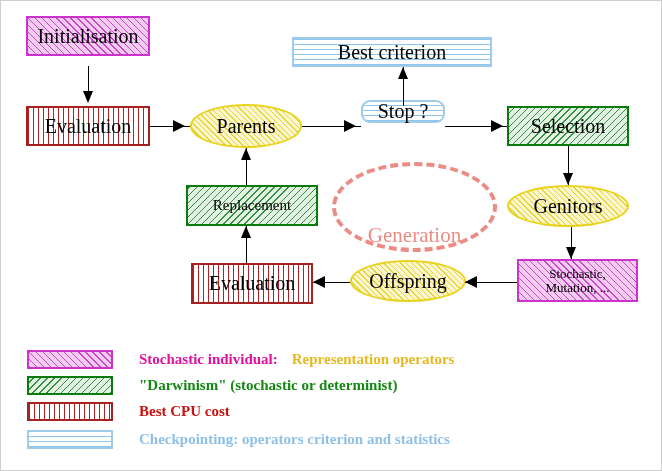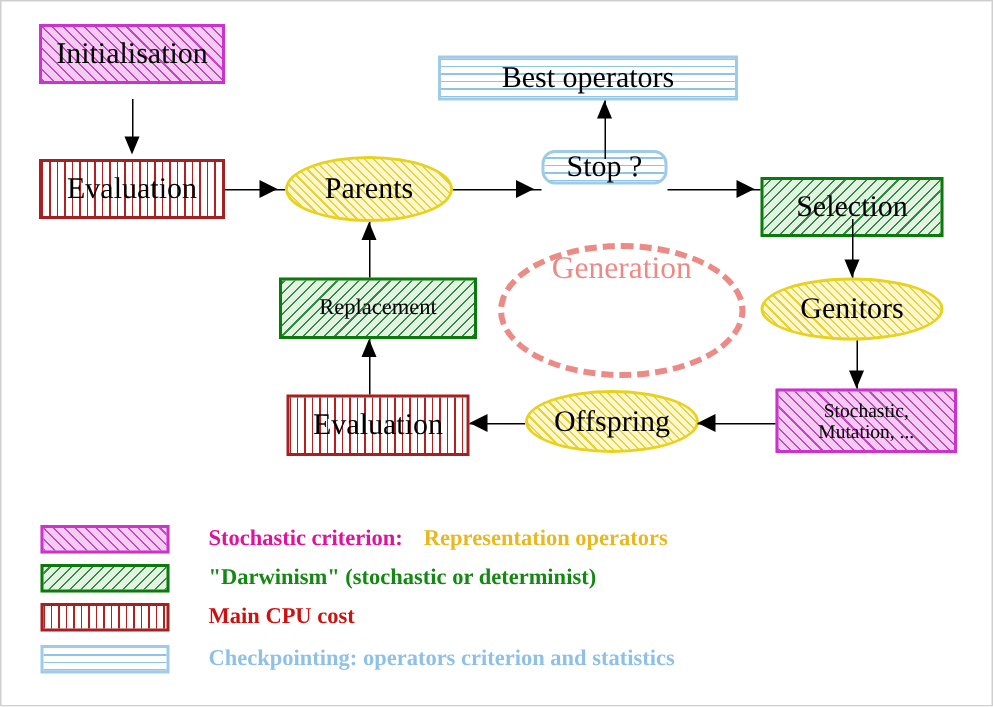--- a/index.html
+++ b/index.html
@@ -77,21 +77,21 @@
 
   .ellipse { border-radius: 50%; }
   .rounded { border-radius: 9px; }
 
   .generation-ellipse {
     position: absolute;
     border: 4px dashed #ec8b85;
     border-radius: 50%;
     box-sizing: border-box;
     display: flex;
-    align-items: flex-start;
+    align-items: flex-end;
     justify-content: center;
     color: #ec8b85;
     background: transparent;
   }
 
   
   .edge {
     position: absolute;
     background: #000000;
   }
@@ -161,28 +161,28 @@
 
   <div class="node fill-red" style="left:25px; top:105px; width:124px; height:40px; font-size:20px;">
     <span class="label">Evaluation</span>
   </div>
 
   <div class="node fill-yellow ellipse" style="left:189px; top:103px; width:112px; height:44px; font-size:20px;">
     <span class="label">Parents</span>
   </div>
 
   <div class="node fill-blue" style="left:291px; top:36px; width:200px; height:30px; font-size:20px;">
-    <span class="label">Best operators</span>
+    <span class="label">Best criterion</span>
   </div>
 
   <div class="node fill-blue rounded" style="left:360px; top:99px; width:84px; height:23px; font-size:20px;">
     <span class="label">Stop ?</span>
   </div>
 
-  <div class="node fill-green" style="left:506px; top:105px; width:122px; height:40px; font-size:20px;margin-top:12px;">
+  <div class="node fill-green" style="left:506px; top:105px; width:122px; height:40px; font-size:20px;">
     <span class="label">Selection</span>
   </div>
 
   <div class="node fill-yellow ellipse" style="left:506px; top:184px; width:122px; height:42px; font-size:20px;">
     <span class="label">Genitors</span>
   </div>
 
   <div class="node fill-magenta" style="left:516px; top:258px; width:121px; height:43px; font-size:13px; flex-direction:column;">
     <span class="label">Stochastic,</span>
     <span class="label">Mutation, ...</span>
@@ -234,32 +234,32 @@
   <div class="edge v" style="left:245px; top:225px; height:37px;"></div>
   <div class="arrowhead ah-up" style="left:240px; top:225px;"></div>
 
   <div class="edge v" style="left:245px; top:147px; height:37px;"></div>
   <div class="arrowhead ah-up" style="left:240px; top:147px;"></div>
 
   <div id="legend">
 
     <div class="legend-row" style="top:6px;">
       <div class="swatch fill-magenta"></div>
-      <div class="legend-text lt-magenta">Stochastic criterion:</div>
+      <div class="legend-text lt-magenta">Stochastic individual:</div>
       <div class="legend-text lt-gold" style="margin-left:14px;">Representation operators</div>
     </div>
 
     <div class="legend-row" style="top:32px;">
       <div class="swatch fill-green"></div>
       <div class="legend-text lt-green">"Darwinism" (stochastic or determinist)</div>
     </div>
 
     <div class="legend-row" style="top:58px;">
       <div class="swatch fill-red"></div>
-      <div class="legend-text lt-red">Main CPU cost</div>
+      <div class="legend-text lt-red">Best CPU cost</div>
     </div>
 
     <div class="legend-row" style="top:86px;">
       <div class="swatch fill-blue"></div>
       <div class="legend-text lt-blue">Checkpointing: operators criterion and statistics</div>
     </div>
 
   </div>
 
 </div>

